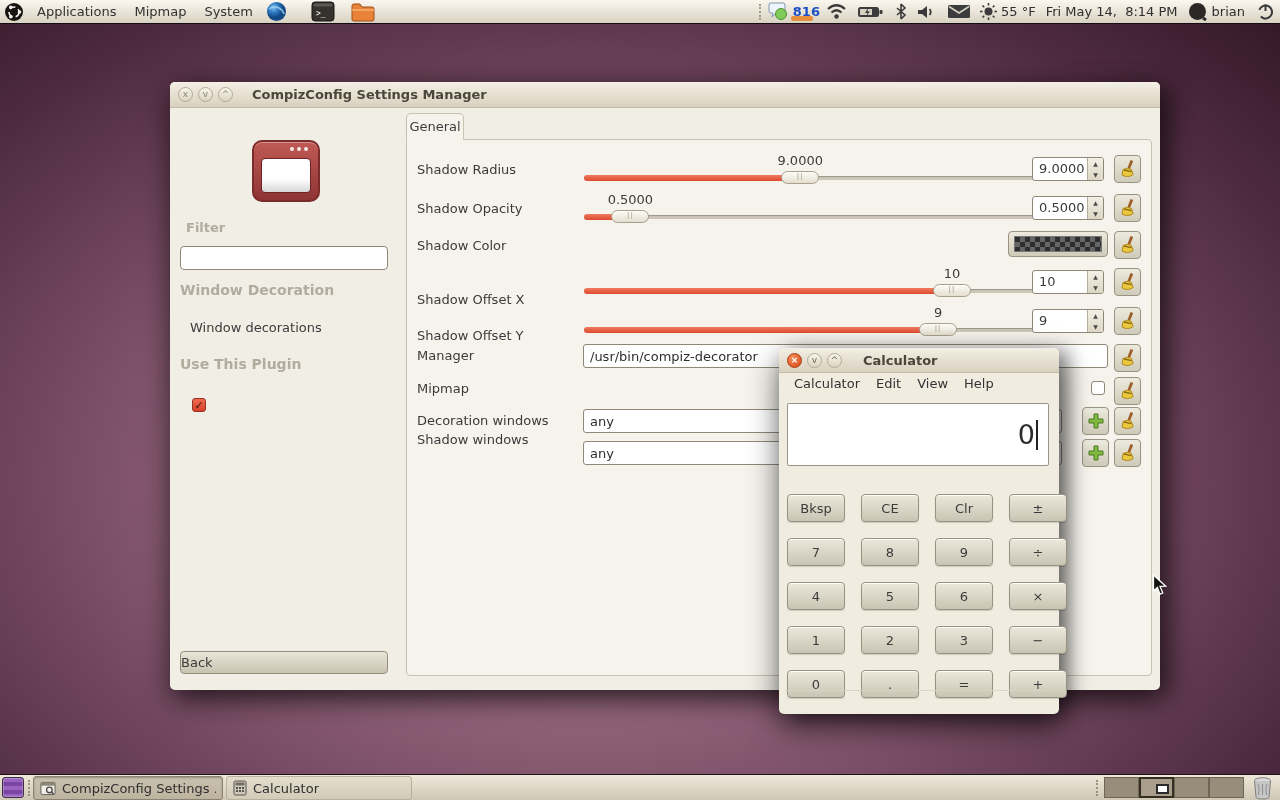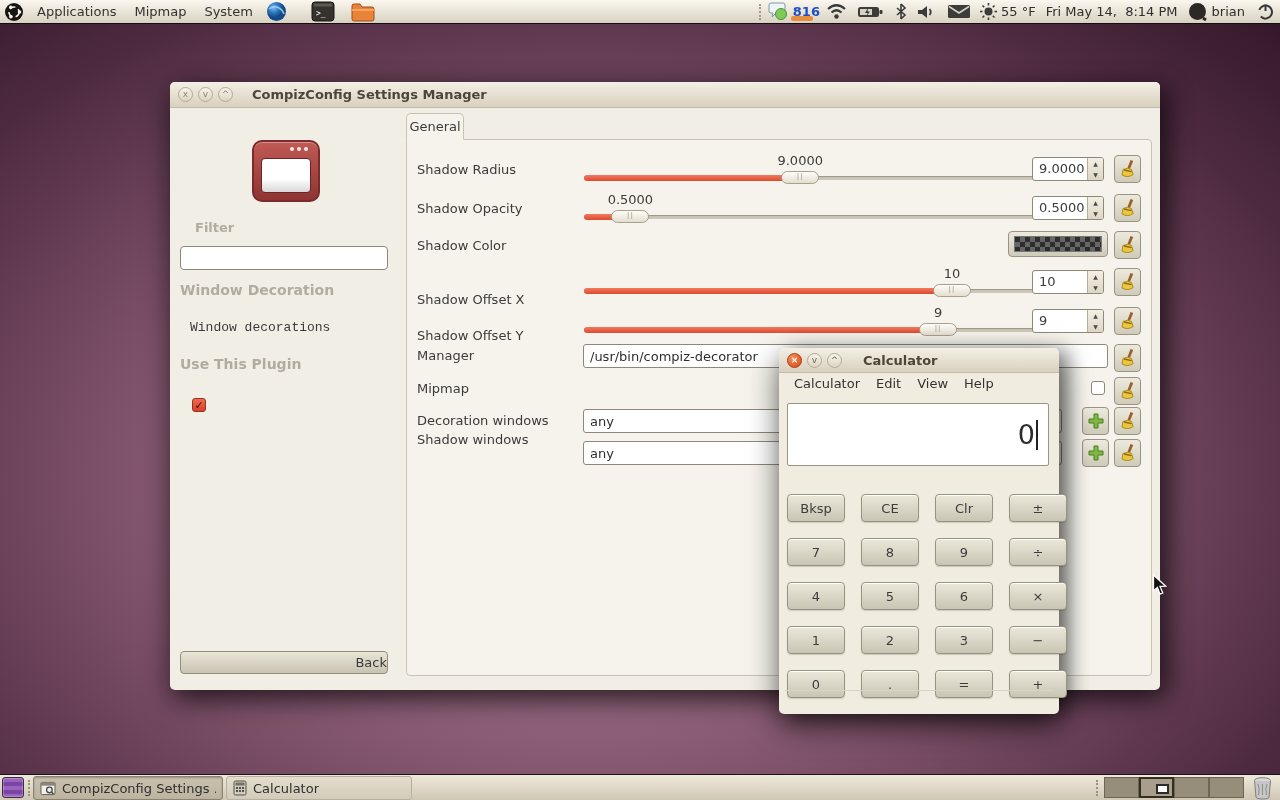--- a/index.html
+++ b/index.html
@@ -39,32 +39,32 @@
     box-shadow:0 10px 28px rgba(0,0,0,.55), 12px 4px 22px rgba(0,0,0,.35); z-index:10; }
   .heading { font-weight:bold; color:#b2ac9f; }
   #sidebar { position:absolute; left:10px; top:30px; width:212px; bottom:10px; }
   .plugin-icon { position:absolute; left:72px; top:28px; width:68px; height:62px;
     background:linear-gradient(#c05a55,#8e3434); border:2px solid #7c2b2b; border-radius:10px;
     box-shadow:inset 0 1px 0 rgba(255,255,255,.35); }
   .plugin-icon .pane { position:absolute; left:7px; right:7px; top:16px; bottom:7px;
     background:linear-gradient(#ffffff 60%,#d8d8d8); border-radius:4px; border:1px solid #6e2424; }
   .plugin-icon .dots { position:absolute; right:10px; top:5px; display:flex; gap:3px; }
   .plugin-icon .dots i { width:4px; height:4px; background:#f4e8e8; border-radius:50%; }
-  .filter-head { position:absolute; left:15px; top:108px; font-size:13px; }
+  .filter-head { position:absolute; left:6px; top:108px; font-size:13px; }
   .filter-input { position:absolute; left:0; top:134px; width:208px; height:24px;
     border:1px solid #8f8878; border-radius:4px; background:#fff; padding:0 6px; font:13px "DejaVu Sans",sans-serif; }
   .cat-head { position:absolute; left:0; top:170px; font-size:14px; }
-  .cat-item { position:absolute; left:10px; top:208px; color:#3b3b3b;font-family:Liberation Mono, monospace; }
+  .cat-item { position:absolute; left:10px; top:208px; color:#3b3b3b; }
   .usep-head { position:absolute; left:0; top:244px; font-size:14px; }
   .enable-row { position:absolute; left:12px; top:284px; display:flex; gap:8px; width:190px; }
   .chk-red { width:14px; height:14px; background:linear-gradient(#ee6a4e,#d8402a); border:1px solid #96331f;
     border-radius:3px; color:#3c120a; font-size:11px; line-height:13px; text-align:center; flex:0 0 14px; margin-top:2px; }
   .back-btn { position:absolute; left:0; bottom:6px; width:208px; height:23px;
     background:linear-gradient(#e9e5d7,#c8c3b1); border:1px solid #948d7c; border-radius:4px;
-    text-align:right; line-height:21px; color:#3b3b3b; }
+    text-align:left; line-height:21px; color:#3b3b3b; }
 
   #notebook-tab { position:absolute; left:236px; top:31px; width:58px; height:27px;
     background:#f5f3ec; border:1px solid #c9c2b1; border-bottom:1px solid #f5f3ec;
     border-radius:5px 5px 0 0; text-align:center; line-height:25px; z-index:2; }
   #notebook-frame { position:absolute; left:236px; top:57px; width:746px; height:537px;
     background:#f5f3ec; border:1px solid #c9c2b1; border-radius:0 4px 4px 4px; }
 
   .row-label { position:absolute; left:247px; color:#3b3b3b; }
   .slider { position:absolute; left:414px; width:464px; height:13px; }
   .slider .track { position:absolute; left:0; right:0; top:5px; height:4px; background:#cdc7ba; border-radius:2px; box-shadow:inset 0 1px 1px rgba(0,0,0,.25); }

